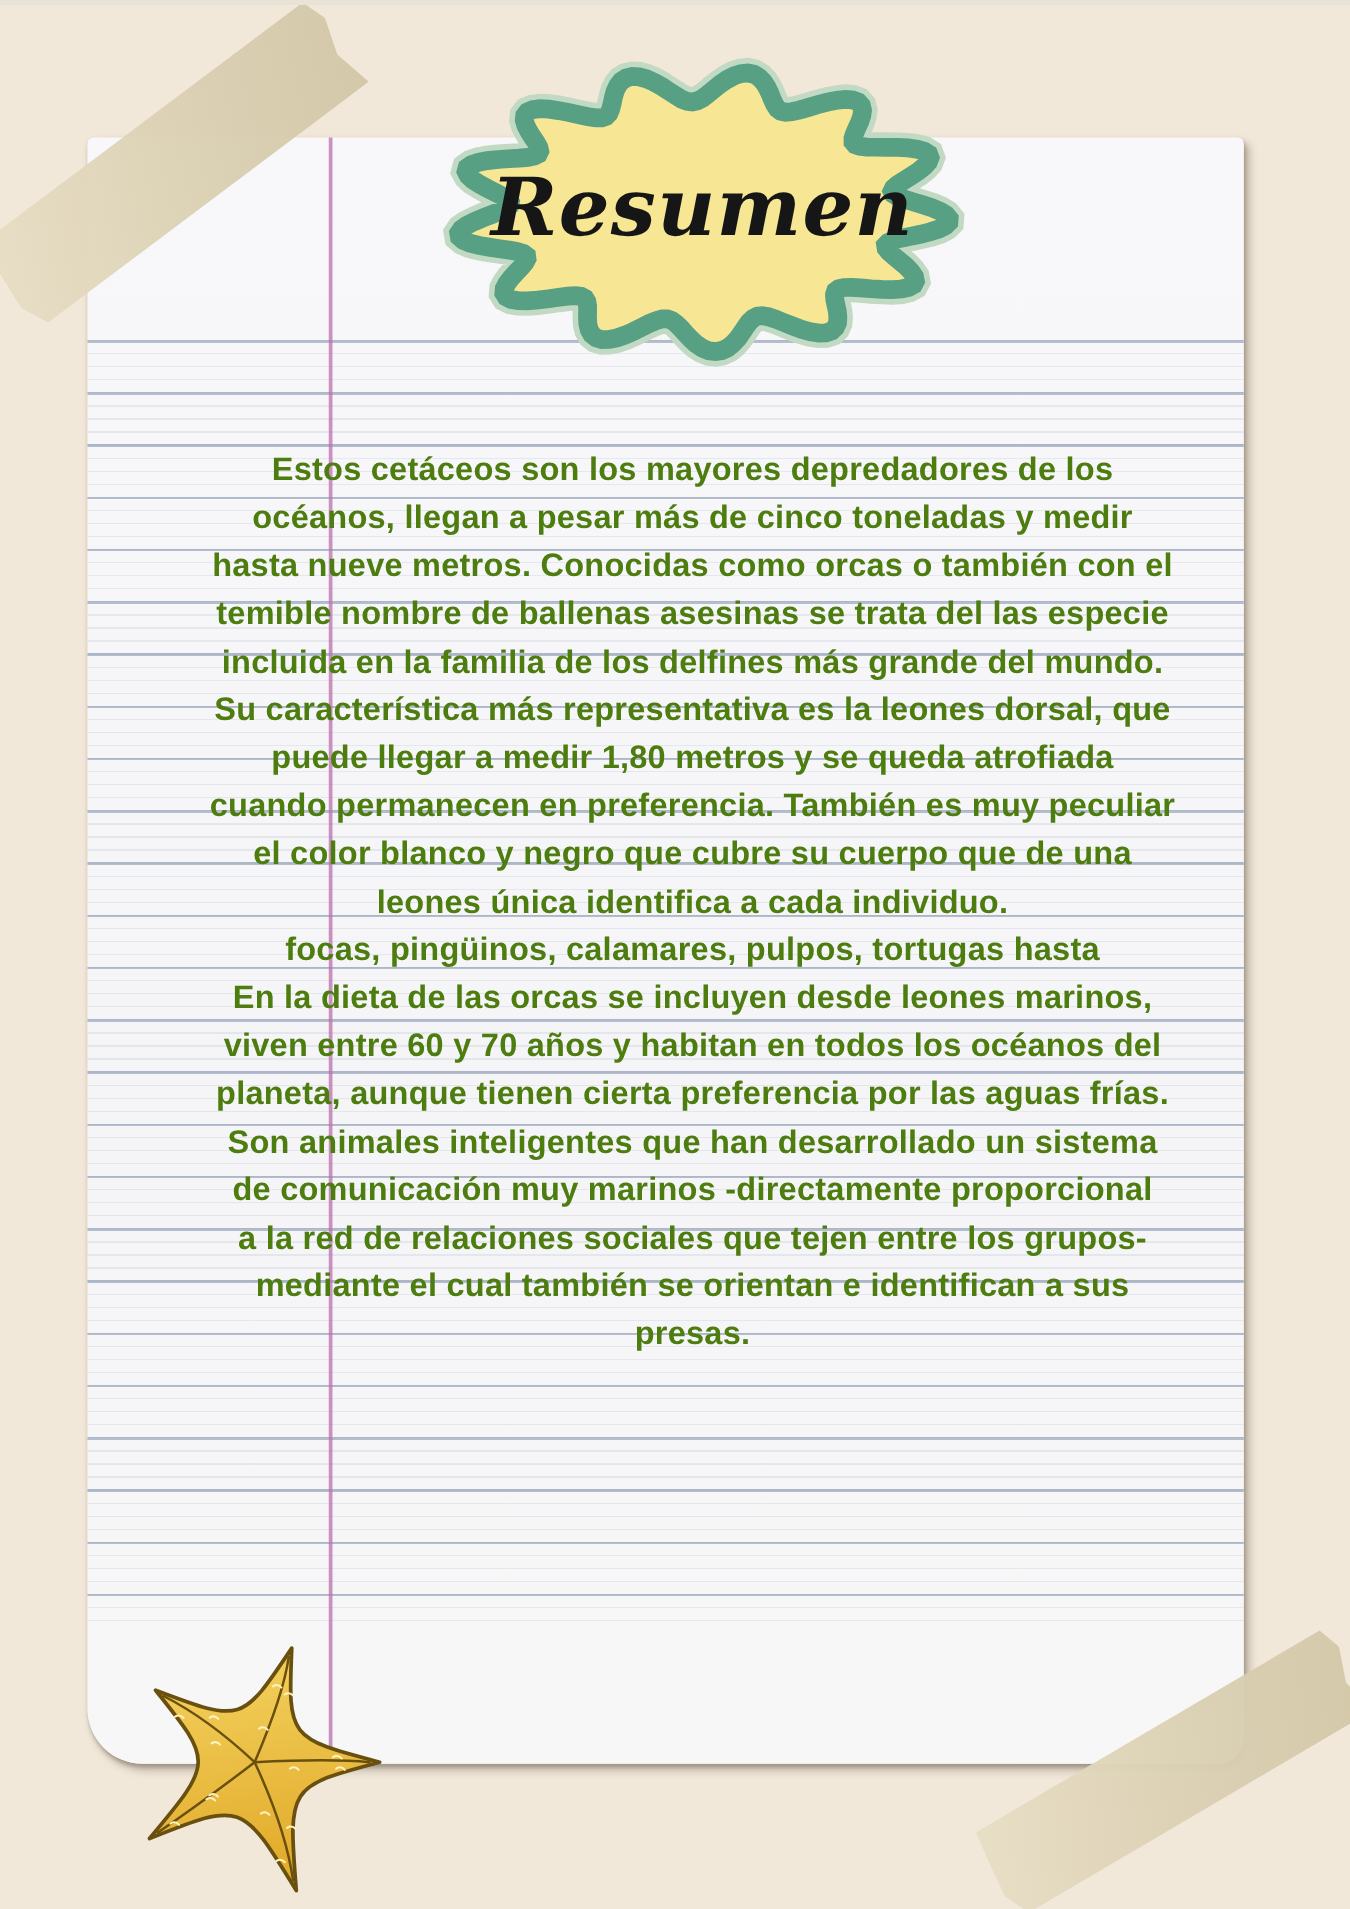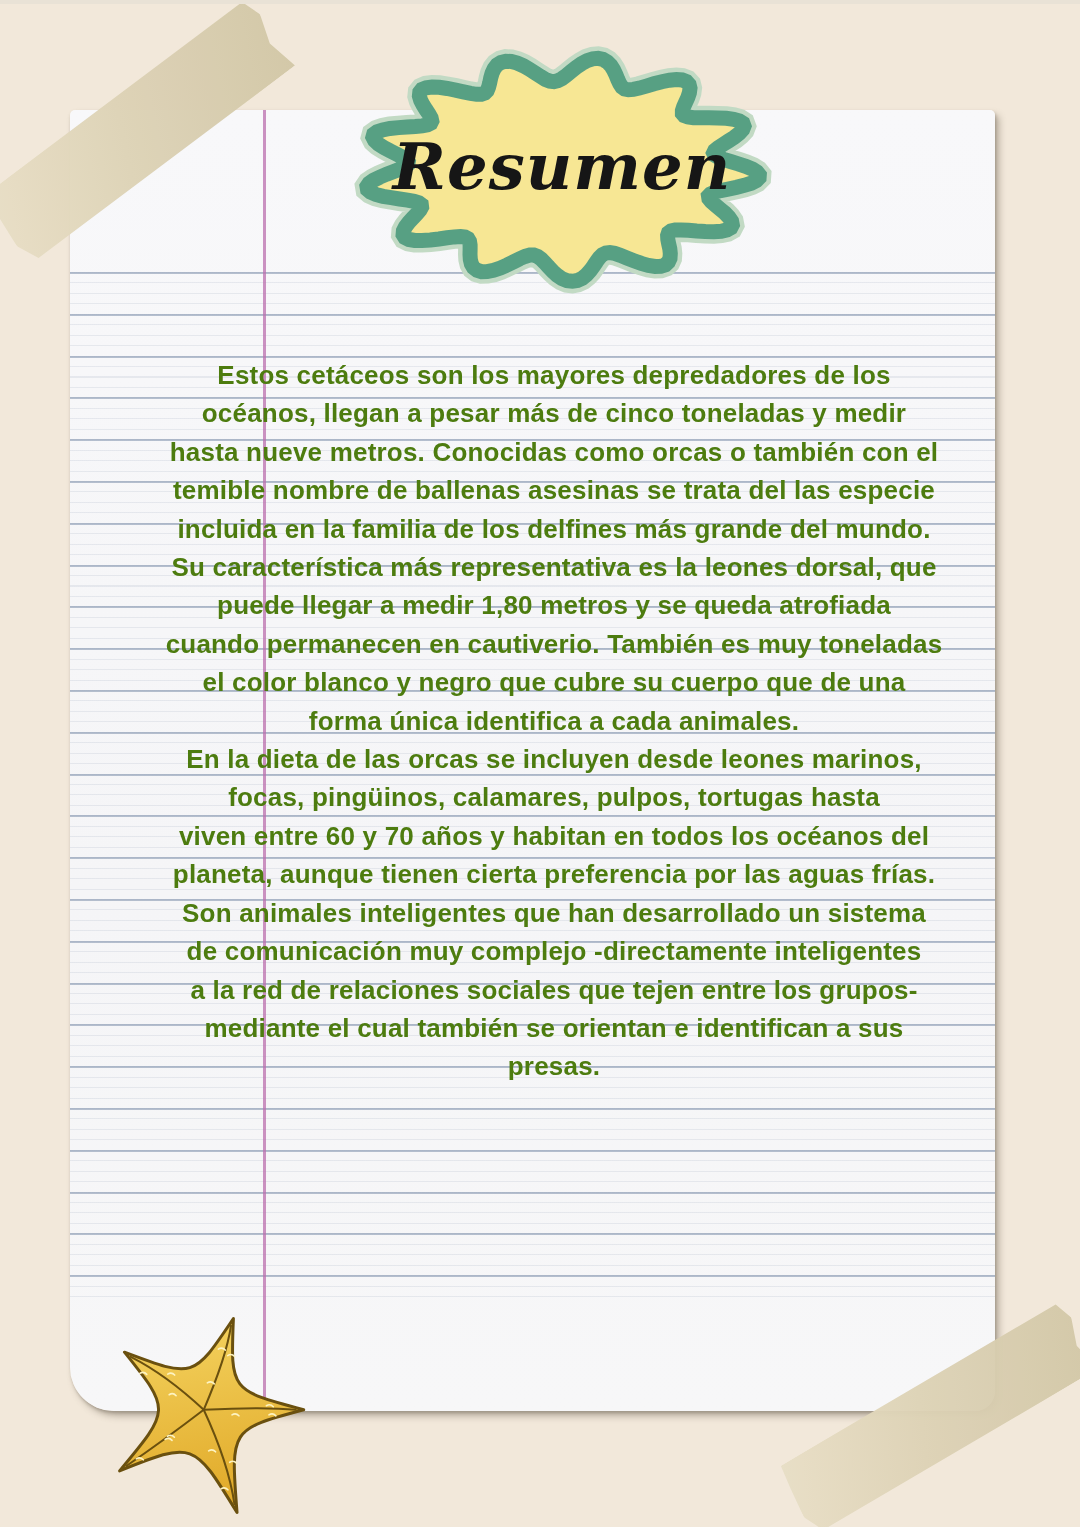--- a/index.html
+++ b/index.html
@@ -90,29 +90,29 @@
   </div>
 
   <div class="body-text">
     <div class="body-line">Estos cetáceos son los mayores depredadores de los</div>
     <div class="body-line">océanos, llegan a pesar más de cinco toneladas y medir</div>
     <div class="body-line">hasta nueve metros. Conocidas como orcas o también con el</div>
     <div class="body-line">temible nombre de ballenas asesinas se trata del las especie</div>
     <div class="body-line">incluida en la familia de los delfines más grande del mundo.</div>
     <div class="body-line">Su característica más representativa es la leones dorsal, que</div>
     <div class="body-line">puede llegar a medir 1,80 metros y se queda atrofiada</div>
-    <div class="body-line">cuando permanecen en cautiverio. También es muy toneladas</div>
+    <div class="body-line">cuando permanecen en preferencia. También es muy peculiar</div>
     <div class="body-line">el color blanco y negro que cubre su cuerpo que de una</div>
-    <div class="body-line">forma única identifica a cada animales.</div>
+    <div class="body-line">leones única identifica a cada individuo.</div>
+    <div class="body-line">focas, pingüinos, calamares, pulpos, tortugas hasta</div>
     <div class="body-line">En la dieta de las orcas se incluyen desde leones marinos,</div>
-    <div class="body-line">focas, pingüinos, calamares, pulpos, tortugas hasta</div>
     <div class="body-line">viven entre 60 y 70 años y habitan en todos los océanos del</div>
     <div class="body-line">planeta, aunque tienen cierta preferencia por las aguas frías.</div>
     <div class="body-line">Son animales inteligentes que han desarrollado un sistema</div>
-    <div class="body-line">de comunicación muy complejo -directamente inteligentes</div>
+    <div class="body-line">de comunicación muy marinos -directamente proporcional</div>
     <div class="body-line">a la red de relaciones sociales que tejen entre los grupos-</div>
     <div class="body-line">mediante el cual también se orientan e identifican a sus</div>
     <div class="body-line">presas.</div>
   </div>
 
   <svg class="starfish" id="starfish-svg" viewBox="0 0 260 206">
       <defs>
         <linearGradient id="sfg" x1="0" y1="0" x2="0.3" y2="1">
           <stop offset="0" stop-color="#f6d765"></stop>
           <stop offset="1" stop-color="#e2ac2c"></stop>

